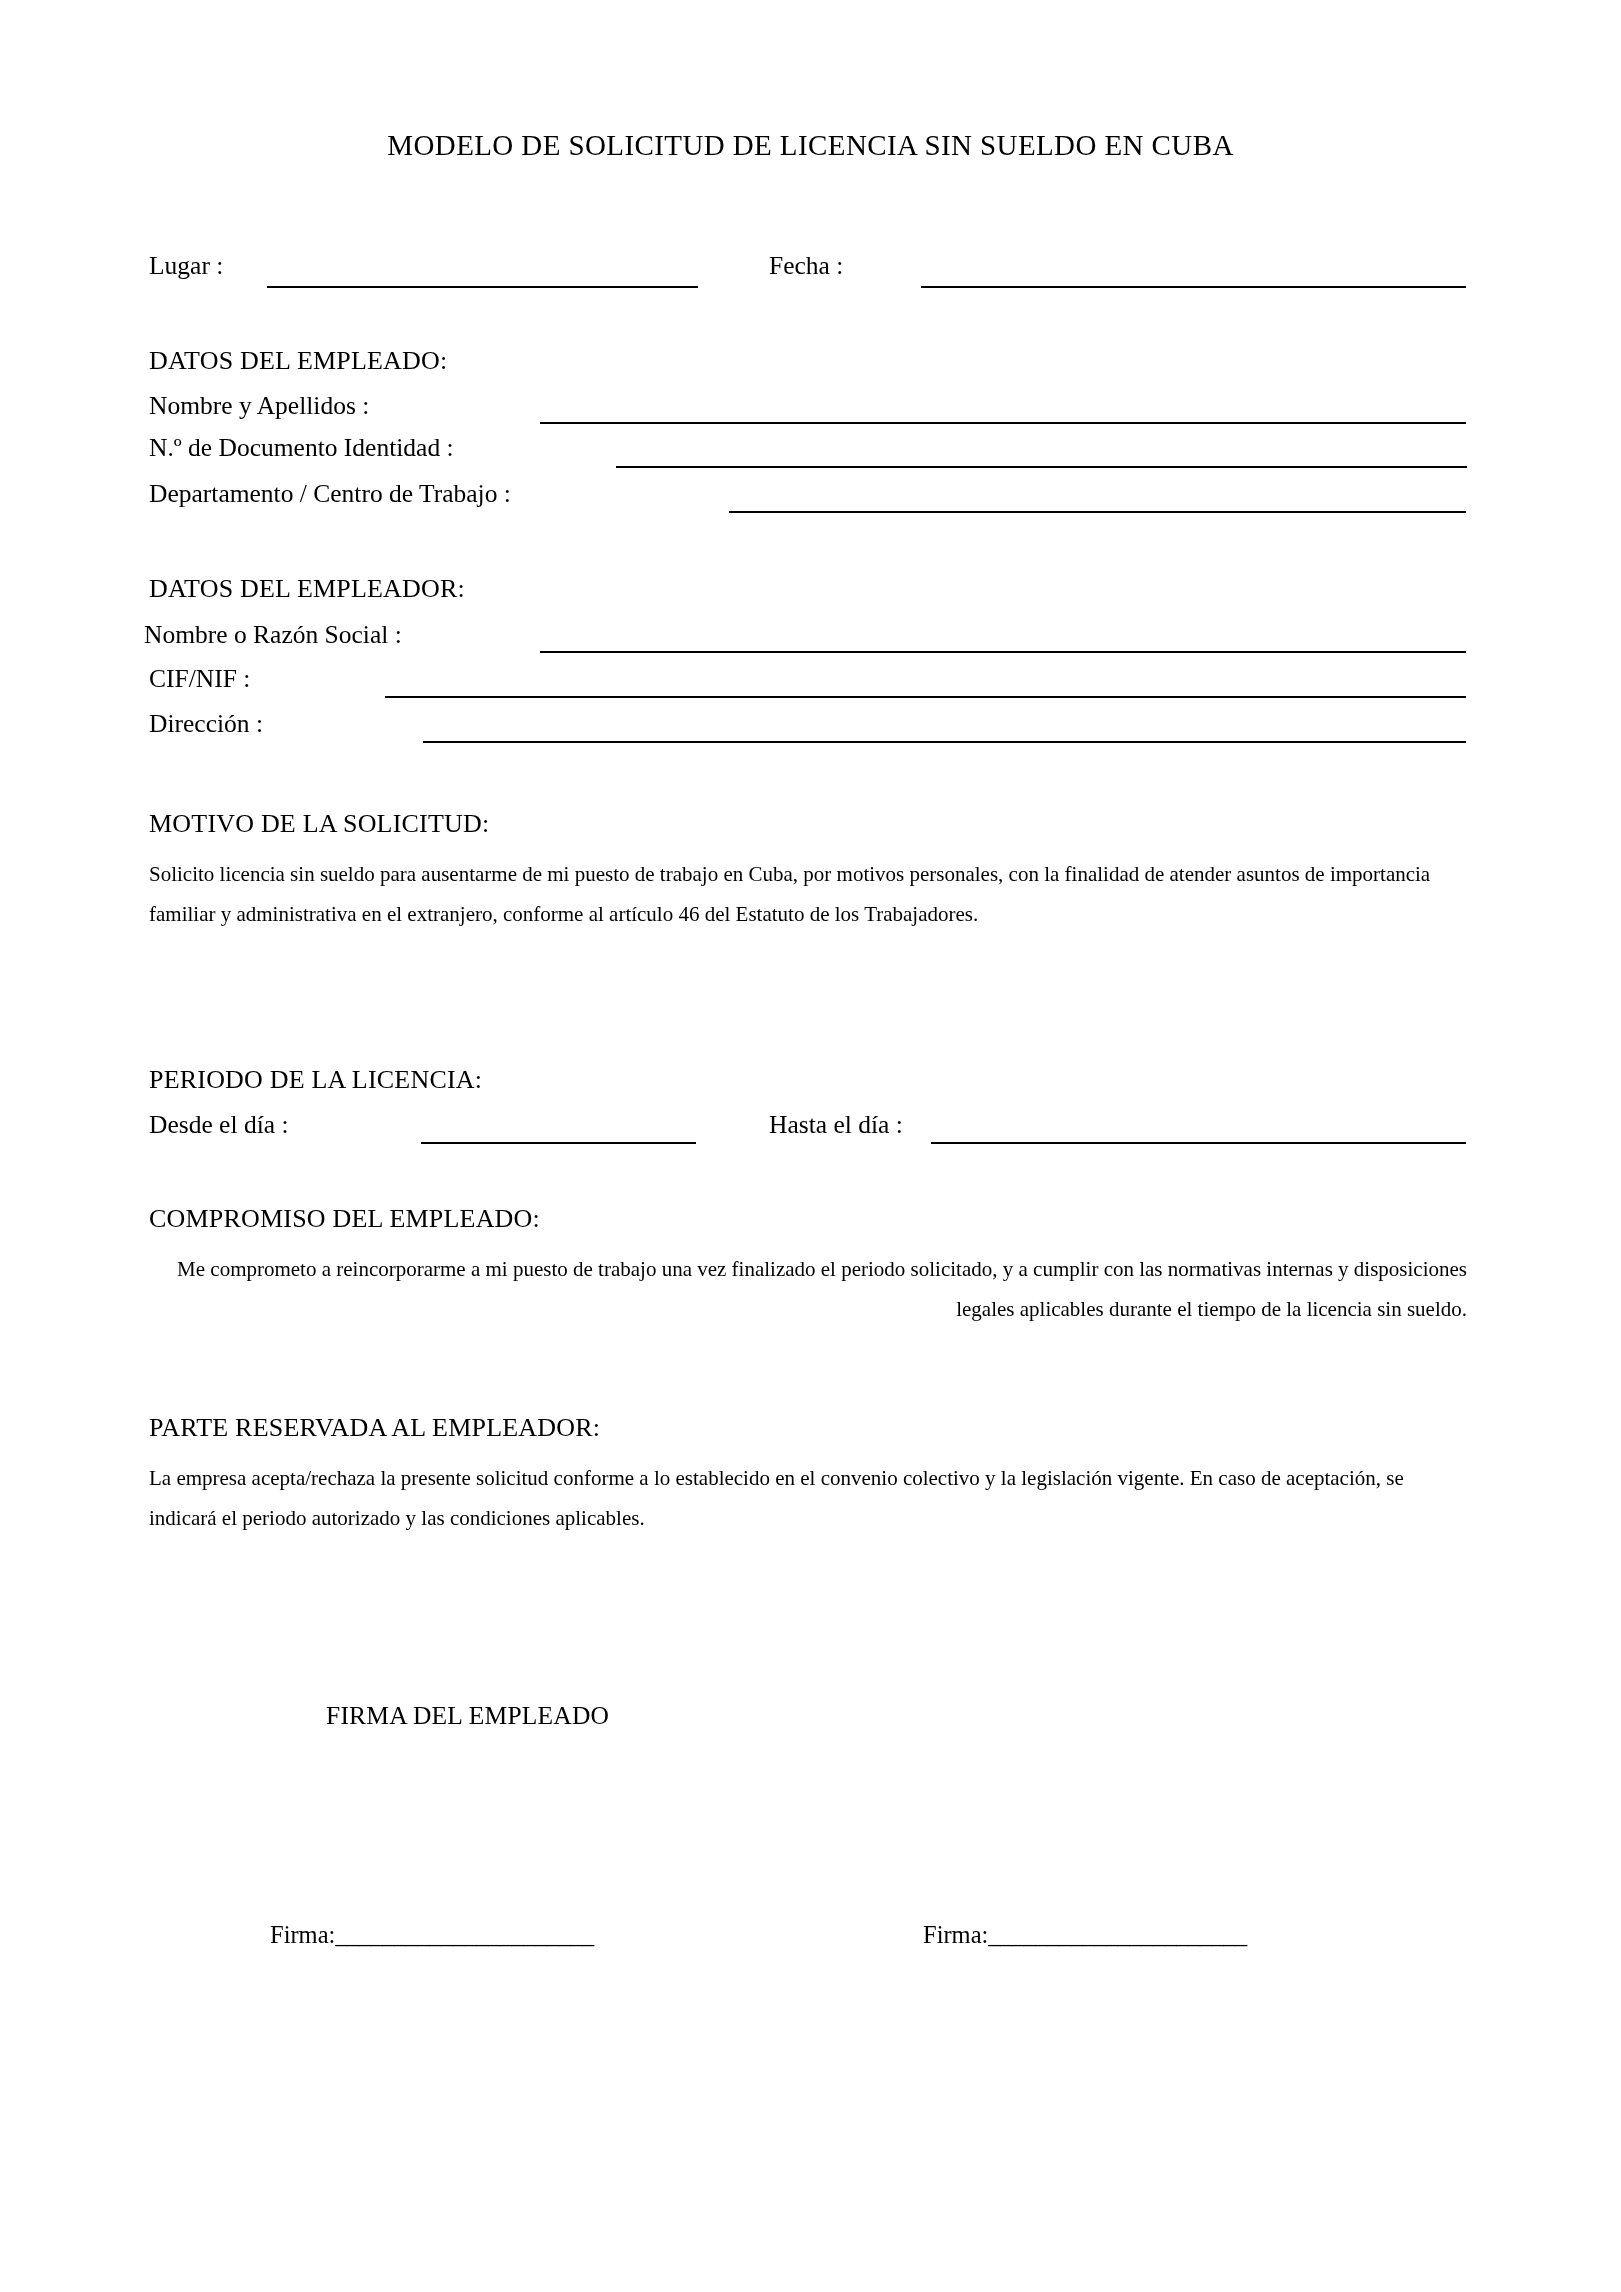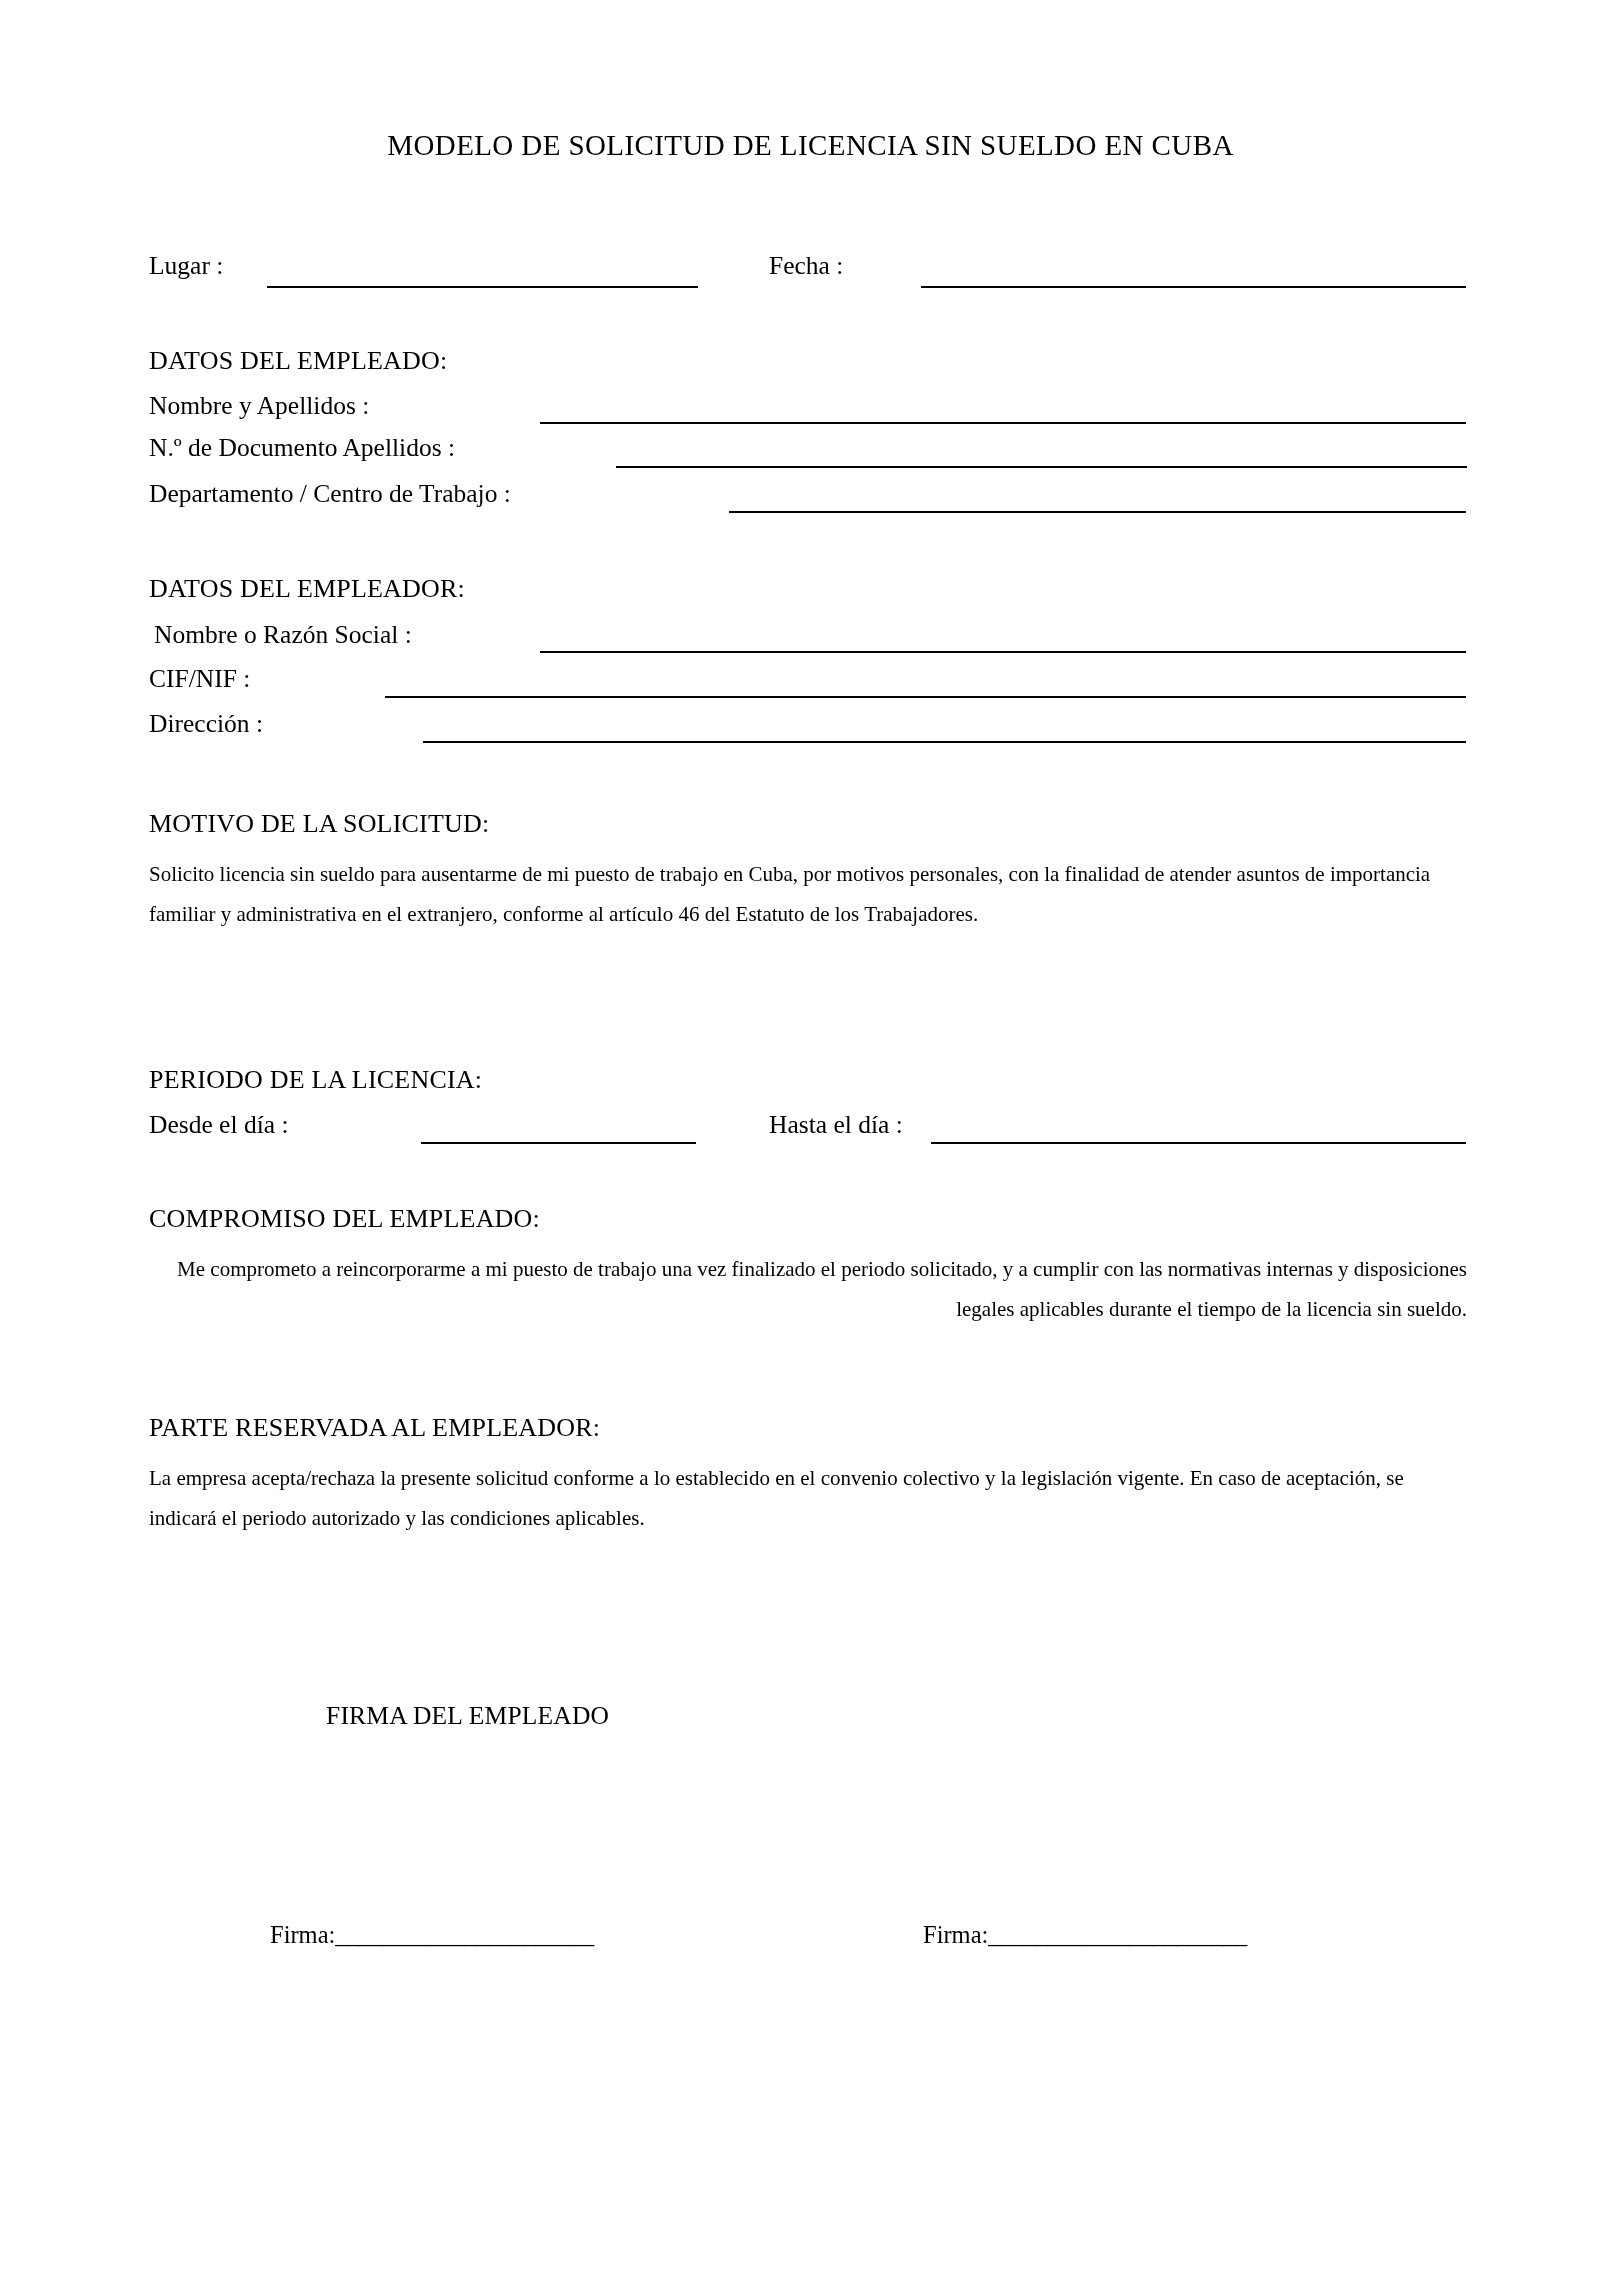--- a/index.html
+++ b/index.html
@@ -85,29 +85,29 @@
   <div class="rule" style="left:267px; top:273px; width:431px;"></div>
 
   <div class="t" style="left:769px; top:240px;">Fecha :</div>
   <div class="rule" style="left:921px; top:273px; width:545px;"></div>
 
   <div class="section-head" style="left:149px; top:333px;">DATOS DEL EMPLEADO:</div>
 
   <div class="t" style="left:149px; top:380px;">Nombre y Apellidos :</div>
   <div class="rule" style="left:540px; top:409px; width:926px;"></div>
 
-  <div class="t" style="left:149px; top:422px;">N.º de Documento Apellidos :</div>
+  <div class="t" style="left:149px; top:422px;">N.º de Documento Identidad :</div>
   <div class="rule" style="left:616px; top:453px; width:851px;"></div>
 
   <div class="t" style="left:149px; top:468px;">Departamento / Centro de Trabajo :</div>
   <div class="rule" style="left:729px; top:498px; width:737px;"></div>
 
   <div class="section-head" style="left:149px; top:561px;">DATOS DEL EMPLEADOR:</div>
 
-  <div class="t" style="left:154px; top:609px;">Nombre o Razón Social :</div>
+  <div class="t" style="left:144px; top:609px;">Nombre o Razón Social :</div>
   <div class="rule" style="left:540px; top:638px; width:926px;"></div>
 
   <div class="t" style="left:149px; top:653px;">CIF/NIF :</div>
   <div class="rule" style="left:385px; top:683px; width:1081px;"></div>
 
   <div class="t" style="left:149px; top:698px;">Dirección :</div>
   <div class="rule" style="left:423px; top:728px; width:1043px;"></div>
 
   <div class="section-head" style="left:149px; top:796px;">MOTIVO DE LA SOLICITUD:</div>
   <div class="para" style="left:149px; top:841px; width:1318px;">Solicito licencia sin sueldo para ausentarme de mi puesto de trabajo en Cuba, por motivos personales, con la finalidad de atender asuntos de importancia familiar y administrativa en el extranjero, conforme al artículo 46 del Estatuto de los Trabajadores.</div>

